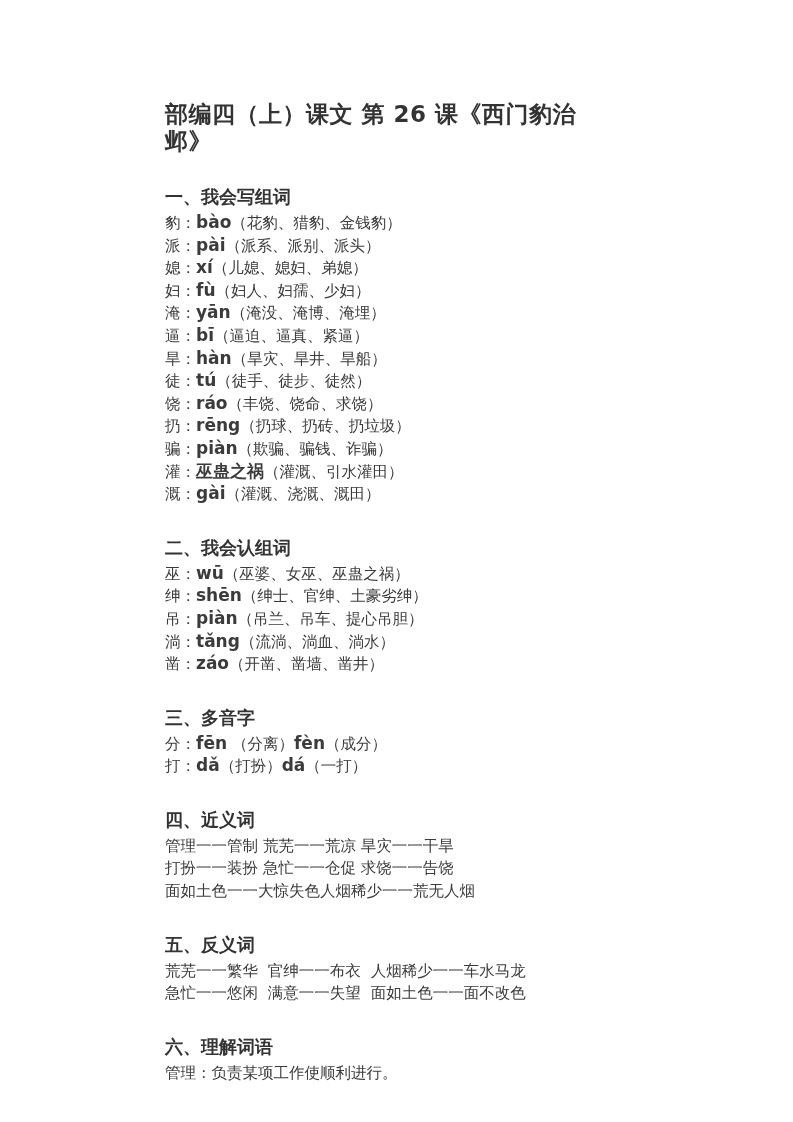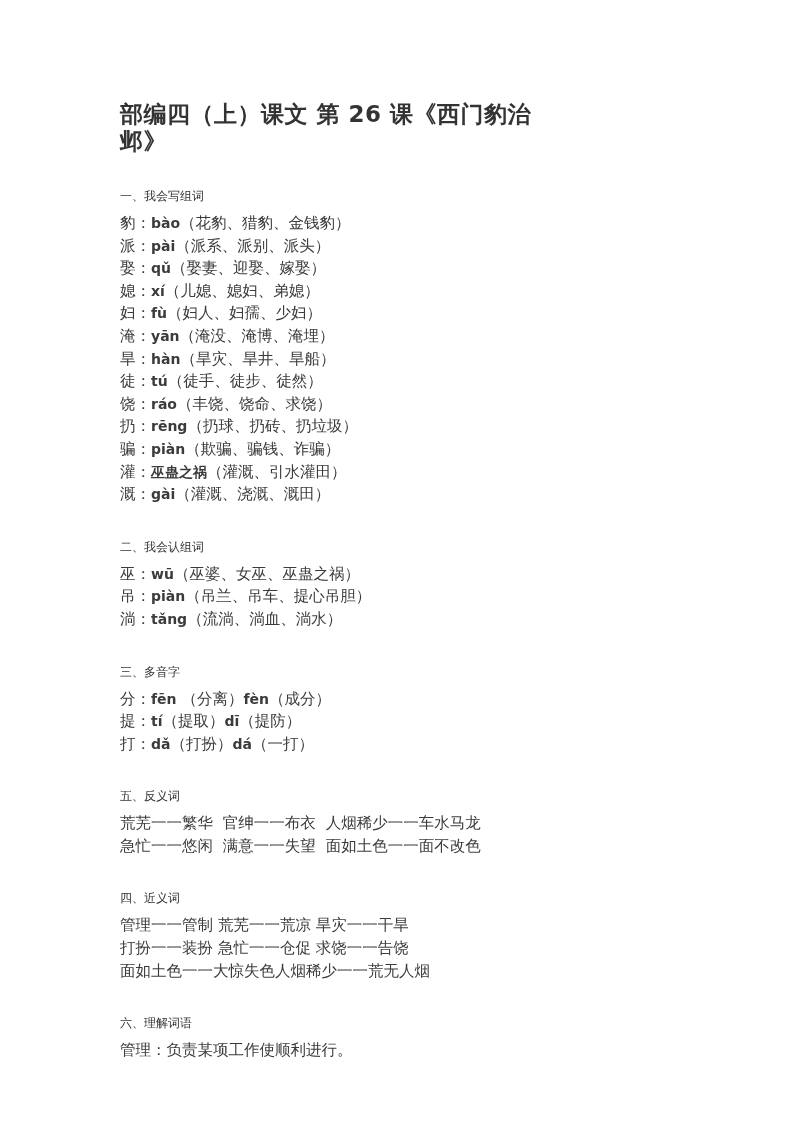--- a/index.html
+++ b/index.html
@@ -11,99 +11,101 @@
     width: 793px;
     height: 1122px;
     overflow: hidden;
   }
   .page {
     box-sizing: border-box;
     width: 645px;
     height: 1122px;
     padding: 101px 100px 40px 120px;
     background: var(--bg, #ffffff);
+    margin-left: 45px;
   }
   .doc-title {
     margin: 0;
     font-family: "DejaVu Sans", "Liberation Sans", sans-serif;
     font-weight: bold;
     font-size: 23px;
     line-height: 27px;
     color: var(--heading-color, #333333);
     letter-spacing: 0.5px;
   }
   .section {
     margin-top: 31px;
   }
   .section-heading {
     font-family: "DejaVu Sans", "Liberation Sans", sans-serif;
-    font-weight: normal;
-    font-size: 12px;
+    font-weight: bold;
+    font-size: 18px;
     line-height: 21px;
     margin-bottom: 5px;
     color: var(--heading-color, #333333);
   }
   .line {
     font-size: 15.5px;
     line-height: 21.6px;
     color: var(--body-color, #3b3b3b);
     white-space: pre;
   }
   .cjk {
     font-family: "DejaVu Serif", "Liberation Serif", serif;
   }
   .pinyin {
     font-family: "DejaVu Sans", "Liberation Sans", sans-serif;
     font-weight: bold;
-    font-size: 14px;
+    font-size: 17px;
   }
 </style>
 </head>
 <body>
 
 <div class="page">
   <h1 class="doc-title">部编四（上）课文 第 26 课《西门豹治邺》</h1>
   <div id="sections">
       <div class="section">
         <div class="section-heading">一、我会写组词</div>
         <div class="line"><span class="cjk">豹：</span><span class="pinyin">bào</span><span class="cjk">（花豹、猎豹、金钱豹）</span></div>
         <div class="line"><span class="cjk">派：</span><span class="pinyin">pài</span><span class="cjk">（派系、派别、派头）</span></div>
-        <div class="line"><span class="cjk">娶：</span><span class="pinyin">qǔ</span><span class="cjk">（娶妻、迎娶、嫁娶）</span></div>
         <div class="line"><span class="cjk">媳：</span><span class="pinyin">xí</span><span class="cjk">（儿媳、媳妇、弟媳）</span></div>
         <div class="line"><span class="cjk">妇：</span><span class="pinyin">fù</span><span class="cjk">（妇人、妇孺、少妇）</span></div>
         <div class="line"><span class="cjk">淹：</span><span class="pinyin">yān</span><span class="cjk">（淹没、淹博、淹埋）</span></div>
+        <div class="line"><span class="cjk">逼：</span><span class="pinyin">bī</span><span class="cjk">（逼迫、逼真、紧逼）</span></div>
         <div class="line"><span class="cjk">旱：</span><span class="pinyin">hàn</span><span class="cjk">（旱灾、旱井、旱船）</span></div>
         <div class="line"><span class="cjk">徒：</span><span class="pinyin">tú</span><span class="cjk">（徒手、徒步、徒然）</span></div>
         <div class="line"><span class="cjk">饶：</span><span class="pinyin">ráo</span><span class="cjk">（丰饶、饶命、求饶）</span></div>
         <div class="line"><span class="cjk">扔：</span><span class="pinyin">rēng</span><span class="cjk">（扔球、扔砖、扔垃圾）</span></div>
         <div class="line"><span class="cjk">骗：</span><span class="pinyin">piàn</span><span class="cjk">（欺骗、骗钱、诈骗）</span></div>
         <div class="line"><span class="cjk">灌：</span><span class="pinyin">巫蛊之祸</span><span class="cjk">（灌溉、引水灌田）</span></div>
         <div class="line"><span class="cjk">溉：</span><span class="pinyin">gài</span><span class="cjk">（灌溉、浇溉、溉田）</span></div>
       </div>
       <div class="section">
         <div class="section-heading">二、我会认组词</div>
         <div class="line"><span class="cjk">巫：</span><span class="pinyin">wū</span><span class="cjk">（巫婆、女巫、巫蛊之祸）</span></div>
+        <div class="line"><span class="cjk">绅：</span><span class="pinyin">shēn</span><span class="cjk">（绅士、官绅、土豪劣绅）</span></div>
         <div class="line"><span class="cjk">吊：</span><span class="pinyin">piàn</span><span class="cjk">（吊兰、吊车、提心吊胆）</span></div>
         <div class="line"><span class="cjk">淌：</span><span class="pinyin">tǎng</span><span class="cjk">（流淌、淌血、淌水）</span></div>
+        <div class="line"><span class="cjk">凿：</span><span class="pinyin">záo</span><span class="cjk">（开凿、凿墙、凿井）</span></div>
       </div>
       <div class="section">
         <div class="section-heading">三、多音字</div>
         <div class="line"><span class="cjk">分：</span><span class="pinyin">fēn</span><span class="cjk"> （分离）</span><span class="pinyin">fèn</span><span class="cjk">（成分）</span></div>
-        <div class="line"><span class="cjk">提：</span><span class="pinyin">tí</span><span class="cjk">（提取）</span><span class="pinyin">dī</span><span class="cjk">（提防）</span></div>
         <div class="line"><span class="cjk">打：</span><span class="pinyin">dǎ</span><span class="cjk">（打扮）</span><span class="pinyin">dá</span><span class="cjk">（一打）</span></div>
-      </div>
-      <div class="section">
-        <div class="section-heading">五、反义词</div>
-        <div class="line"><span class="cjk">荒芜一一繁华  官绅一一布衣  人烟稀少一一车水马龙</span></div>
-        <div class="line"><span class="cjk">急忙一一悠闲  满意一一失望  面如土色一一面不改色</span></div>
       </div>
       <div class="section">
         <div class="section-heading">四、近义词</div>
         <div class="line"><span class="cjk">管理一一管制 荒芜一一荒凉 旱灾一一干旱</span></div>
         <div class="line"><span class="cjk">打扮一一装扮 急忙一一仓促 求饶一一告饶</span></div>
         <div class="line"><span class="cjk">面如土色一一大惊失色人烟稀少一一荒无人烟</span></div>
+      </div>
+      <div class="section">
+        <div class="section-heading">五、反义词</div>
+        <div class="line"><span class="cjk">荒芜一一繁华  官绅一一布衣  人烟稀少一一车水马龙</span></div>
+        <div class="line"><span class="cjk">急忙一一悠闲  满意一一失望  面如土色一一面不改色</span></div>
       </div>
       <div class="section">
         <div class="section-heading">六、理解词语</div>
         <div class="line"><span class="cjk">管理：负责某项工作使顺利进行。</span></div>
       </div>
     </div>
 </div>
 
 </body></html>

